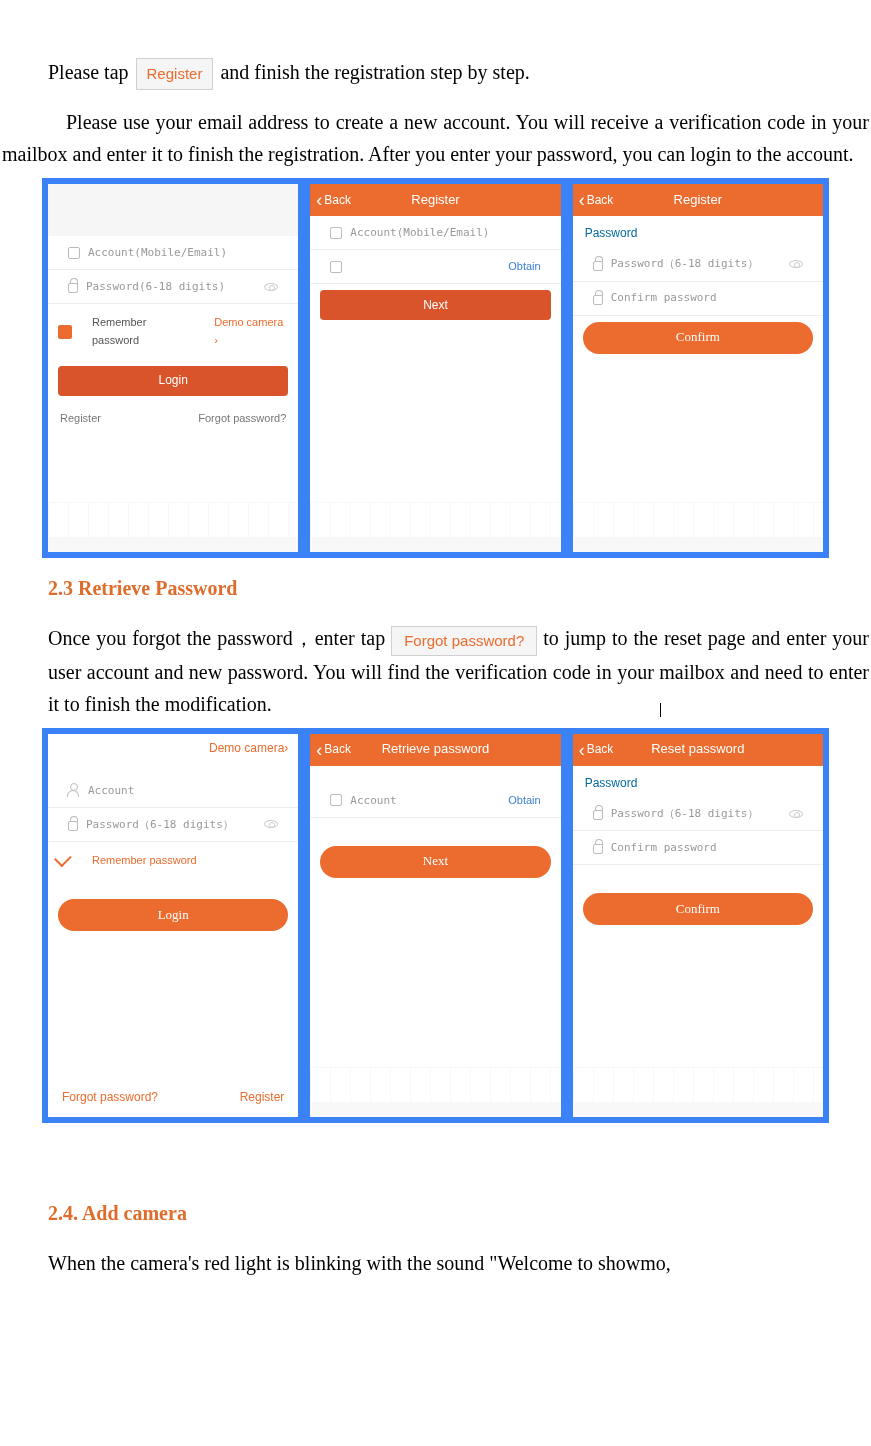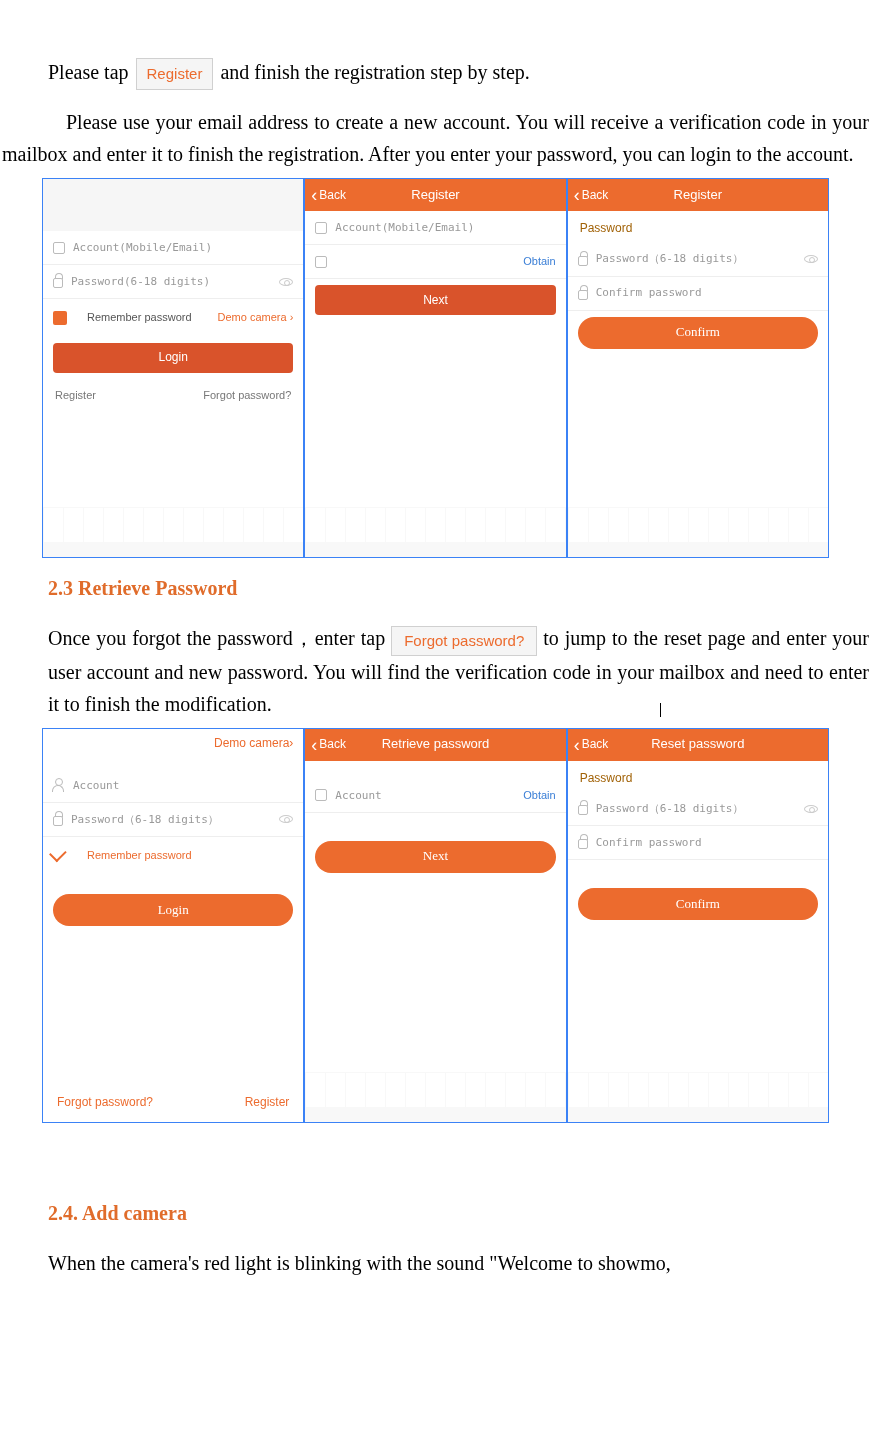--- a/index.html
+++ b/index.html
@@ -44,21 +44,21 @@
   }
 
   .shots-row {
     display: flex;
     justify-content: space-between;
     margin: 4px 40px 10px 40px;
   }
   .phone {
     width: 284px;
     height: 380px;
-    border: 1px solid #3b82f6;
+    border: 6px solid #3b82f6;
     background: #fff;
     font-family: -apple-system, "Helvetica Neue", Arial, sans-serif;
     font-size: 12px;
     color: #555;
     display: flex;
     flex-direction: column;
     overflow: hidden;
     position: relative;
   }
   .topbar {
@@ -82,21 +82,21 @@
   .topbar .back::before {
     content: "‹";
     font-size: 18px;
     line-height: 1;
   }
   .field {
     display: flex;
     align-items: center;
     height: 34px;
     border-bottom: 1px solid #eee;
-    padding: 0 10px;
+    padding: 0 20px;
     gap: 8px;
     font-family: monospace;
     font-size: 11px;
     color: #999;
   }
   .field .ico {
     width: 12px; height: 12px;
     border: 1px solid #bbb;
     border-radius: 2px;
     flex-shrink: 0;
@@ -205,21 +205,21 @@
     display: flex;
     justify-content: space-between;
     padding: 8px 12px;
     font-size: 11px;
     color: #777;
     font-family: -apple-system, sans-serif;
   }
   .section-label {
     padding: 8px 12px 4px 12px;
     font-size: 12px;
-    color: #a16207;
+    color: #0369a1;
     font-family: -apple-system, sans-serif;
   }
   .spacer-top { height: 52px; background: #f6f6f6; }
   .demo-top {
     height: 30px;
     display: flex;
     justify-content: flex-end;
     align-items: center;
     padding-right: 10px;
     color: #ec6b2e;

